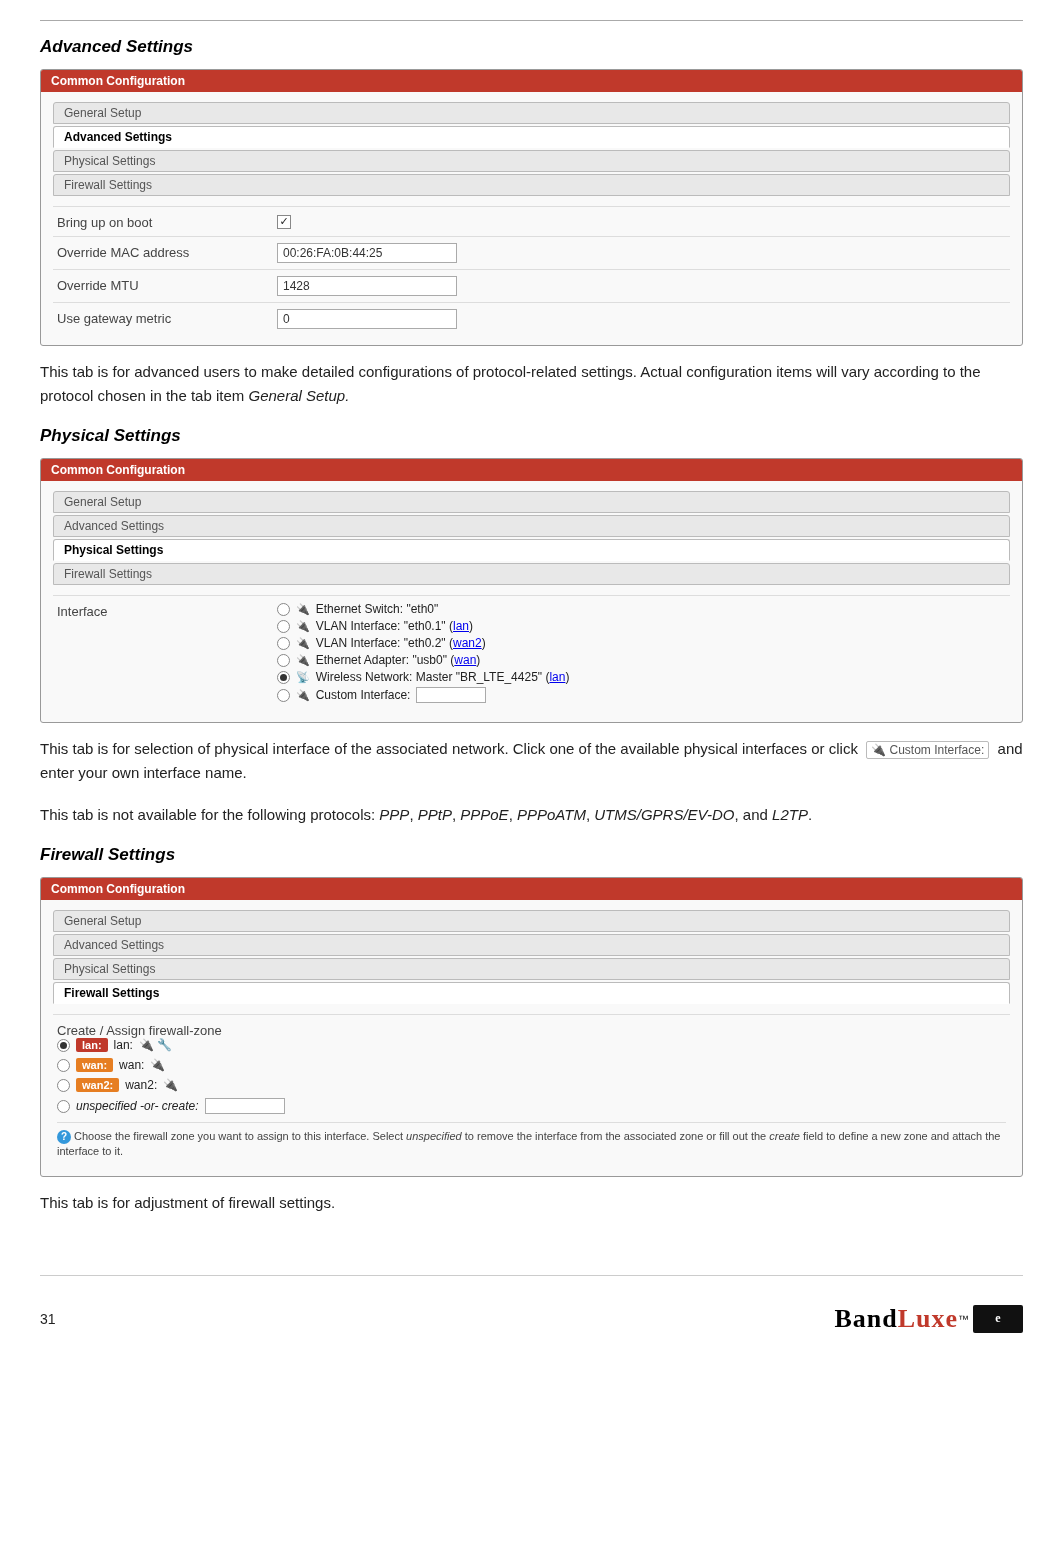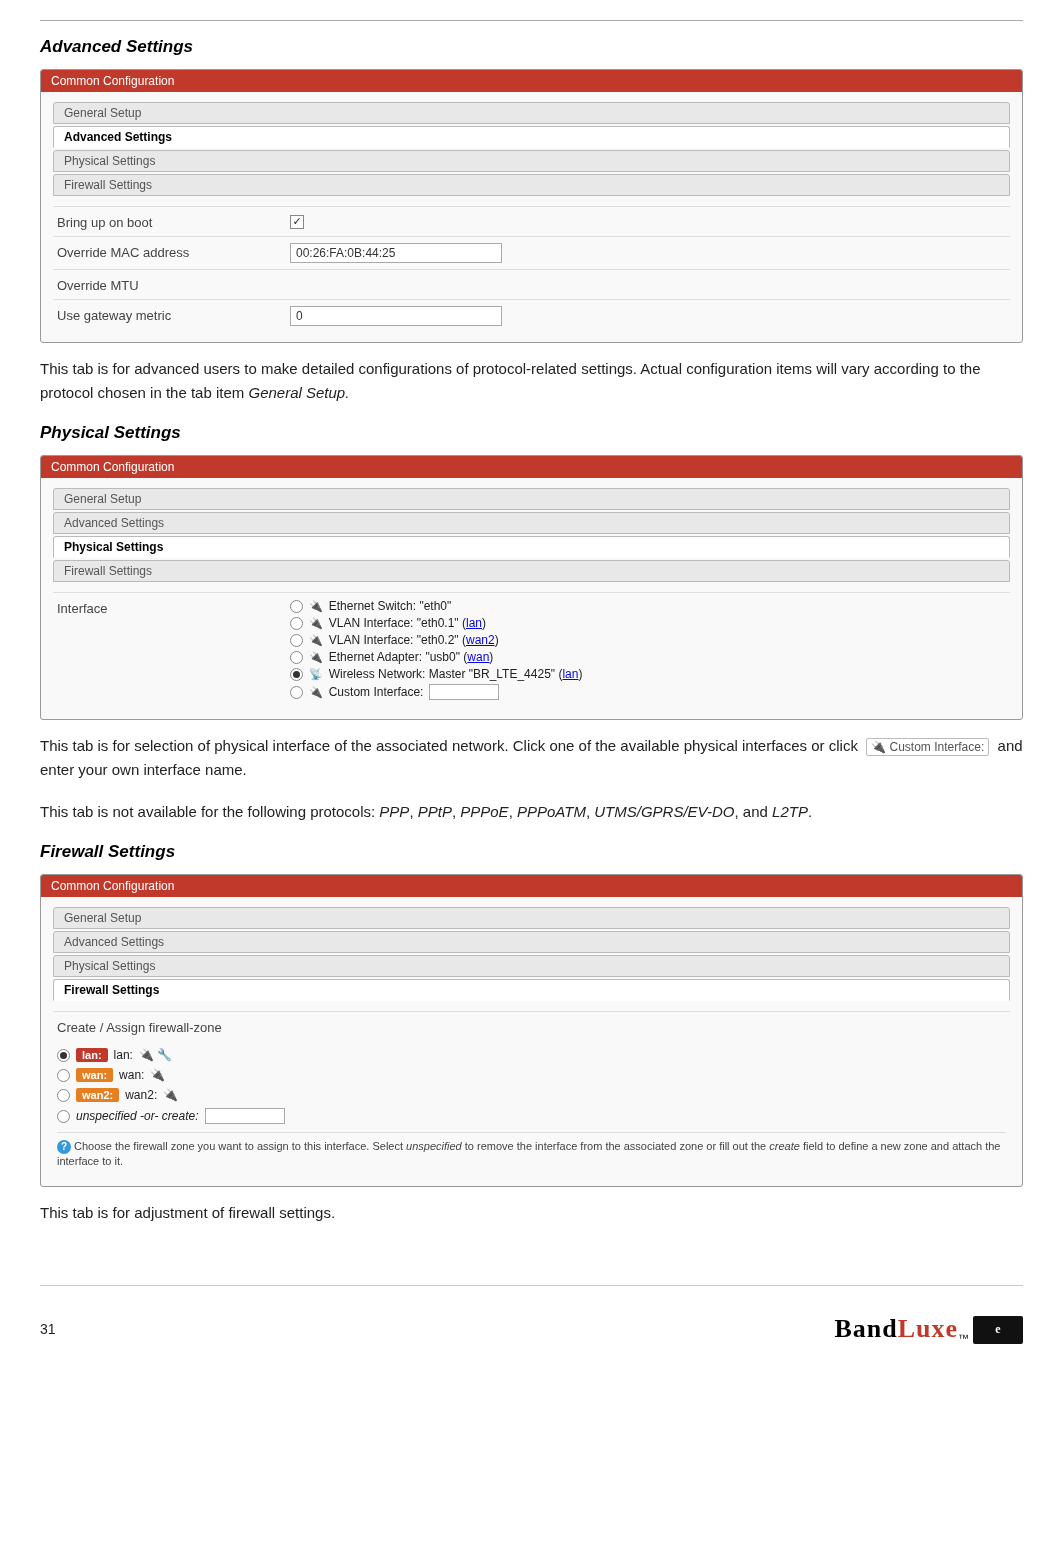--- a/index.html
+++ b/index.html
@@ -26,21 +26,21 @@
     .config-box {
       border: 1px solid #999;
       border-radius: 3px;
       margin-bottom: 14px;
       background: #f9f9f9;
     }
     .config-box-header {
       background: #c0392b;
       color: #fff;
       font-size: 12px;
-      font-weight: normal;
+      font-weight: bold;
       padding: 4px 10px;
       border-radius: 2px 2px 0 0;
     }
     .config-box-body {
       padding: 10px 12px;
     }
     .tabs-row {
       display: flex;
       gap: 2px;
       margin-bottom: 10px;
@@ -60,42 +60,41 @@
       border-bottom: 1px solid #fff;
       color: #000;
       font-weight: bold;
     }
     .config-row {
       display: flex;
       align-items: flex-start;
       border-top: 1px solid #ddd;
       padding: 6px 4px;
       min-height: 30px;
-      gap: 13px;
     }
     .config-row:first-child {
       border-top: none;
     }
     .config-label {
       width: 220px;
       min-width: 220px;
       color: #444;
       font-size: 13px;
       padding-top: 2px;
     }
     .config-value {
       flex: 1;
       font-size: 13px;
     }
     .text-input {
       border: 1px solid #aaa;
       background: #fff;
       padding: 2px 5px;
       font-size: 12px;
-      width: 212px;
+      width: 180px;
       color: #333;
     }
     .checkbox-icon {
       width: 14px;
       height: 14px;
       border: 1px solid #888;
       background: #fff;
       display: inline-flex;
       align-items: center;
       justify-content: center;
@@ -221,20 +220,23 @@
       </div>
     </div>
     <div class="config-row">
       <div class="config-label">Override MAC address</div>
       <div class="config-value">
         <input class="text-input" type="text" value="00:26:FA:0B:44:25" style="">
       </div>
     </div>
     <div class="config-row">
       <div class="config-label">Override MTU</div>
+      <div class="config-value">
+        <input class="text-input" type="text" value="1428" style="">
+      </div>
     </div>
     <div class="config-row">
       <div class="config-label">Use gateway metric</div>
       <div class="config-value">
         <input class="text-input" type="text" value="0" style="">
       </div>
     </div>
   </div>
 </div>
 
@@ -349,21 +351,21 @@
         </div>
       </div>
     </div>
   </div>
 </div>
 
 <p class="body-text">This tab is for adjustment of firewall settings.</p>
 
 <div style="position: relative; margin-top: 60px; border-top: 1px solid #ccc; padding-top: 28px; display: flex; justify-content: space-between; align-items: center;">
   <span style="font-size:14px;">31</span>
-  <div style="display:flex; align-items:flex-end; gap:0;">
+  <div style="display:flex; align-items:center; gap:0;">
     <span style="font-size:26px; font-weight:bold; font-family:serif; letter-spacing:1px;">
       <span style="color:#000;">Band</span><span style="color:#c0392b;">Luxe</span>
     </span>
     <sup style="font-size:11px; color:#000;">™</sup>
     <div style="background:#111; width:50px; height:28px; display:inline-flex; align-items:center; justify-content:center; margin-left:4px; border-radius:2px;">
       <span style="color:#fff; font-size:12px; font-weight:bold; font-family:serif;">e</span>
     </div>
   </div>
 </div>
 

